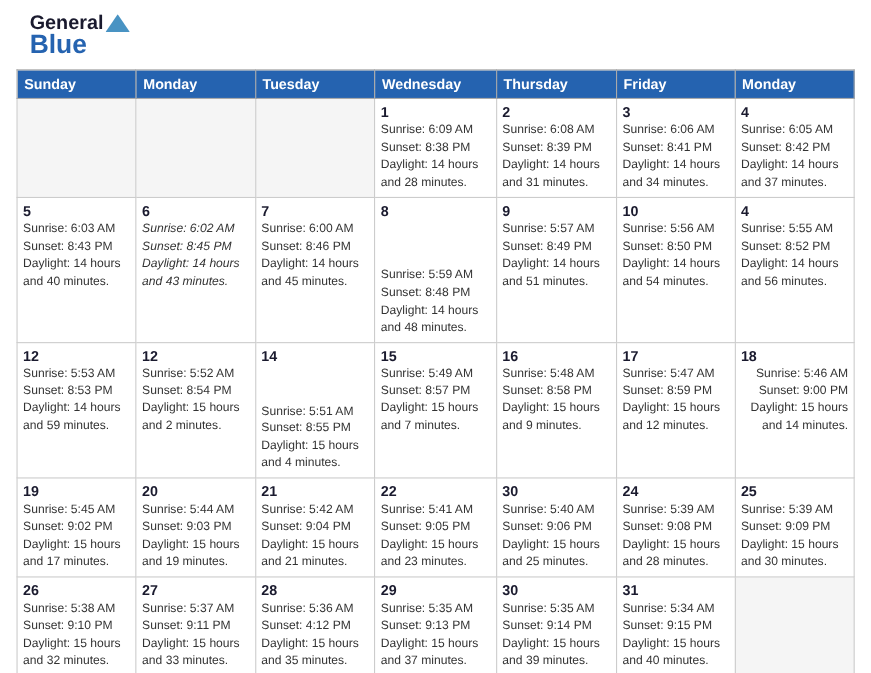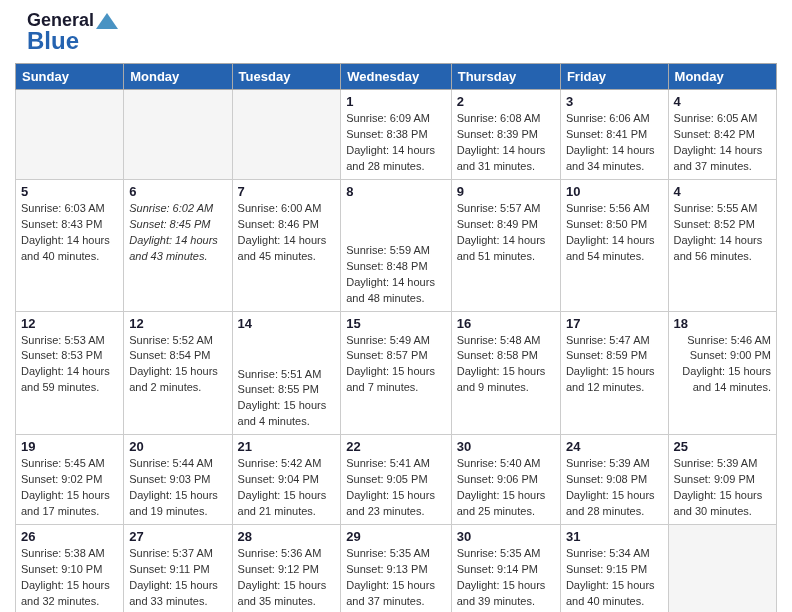--- a/index.html
+++ b/index.html
@@ -250,21 +250,21 @@
           <td>
             <span class="day-num">27</span>
             <div class="day-detail" style="white-space: pre-line;">Sunrise: 5:37 AM
 Sunset: 9:11 PM
 Daylight: 15 hours
 and 33 minutes.</div>
           </td>
           <td>
             <span class="day-num">28</span>
             <div class="day-detail" style="white-space: pre-line;">Sunrise: 5:36 AM
-Sunset: 9:12 PM
+Sunset: 4:12 PM
 Daylight: 15 hours
 and 35 minutes.</div>
           </td>
           <td>
             <span class="day-num">29</span>
             <div class="day-detail" style="white-space: pre-line;">Sunrise: 5:35 AM
 Sunset: 9:13 PM
 Daylight: 15 hours
 and 37 minutes.</div>
           </td>

